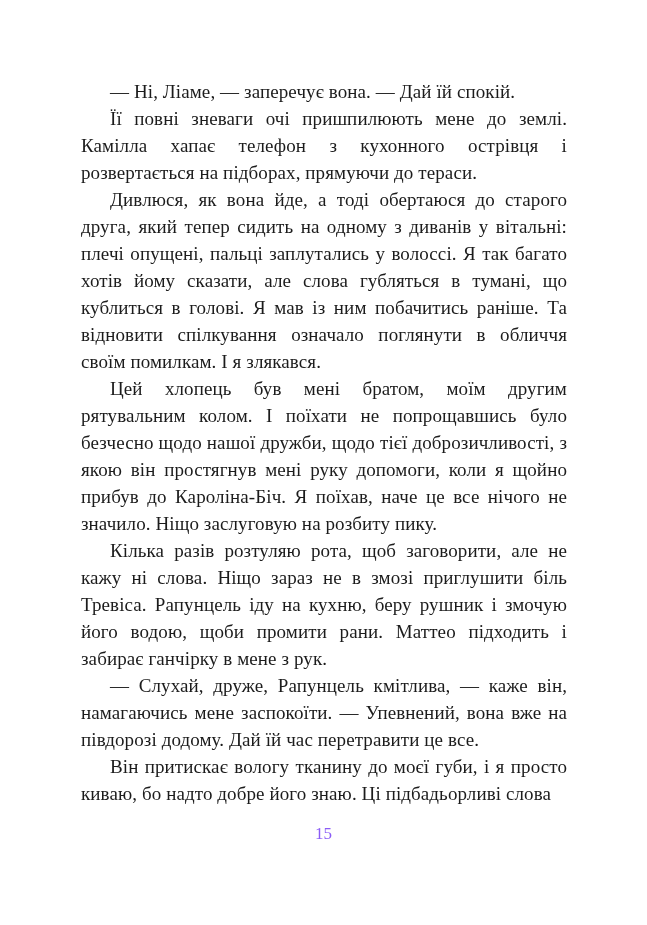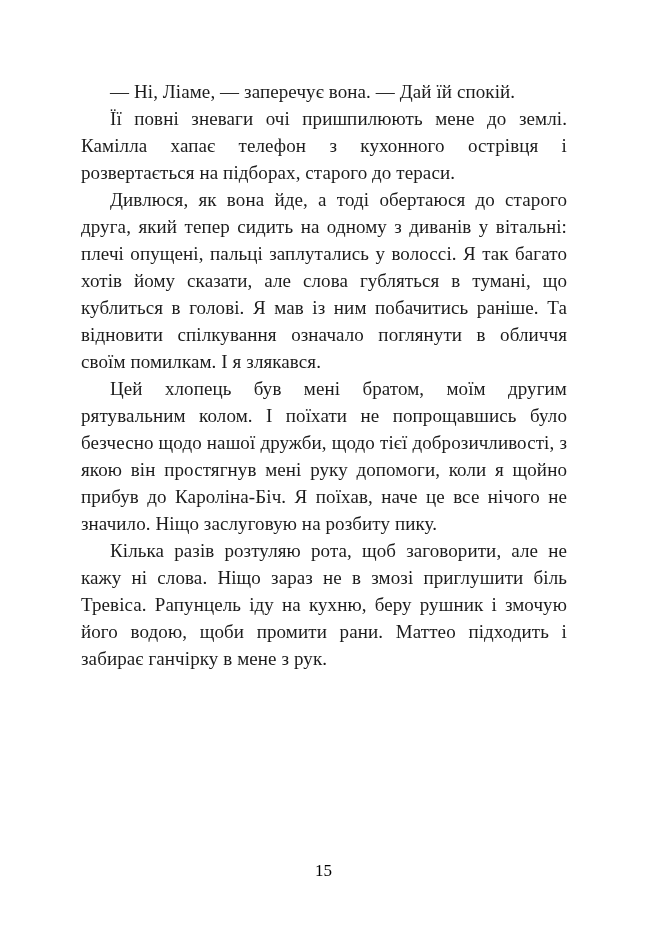--- a/index.html
+++ b/index.html
@@ -33,33 +33,35 @@
     line-height: 27px;
     text-align: justify;
     letter-spacing: 0.1px;
   }
   .para {
     margin: 0;
     text-indent: 29px;
   }
   .page-number {
     position: absolute;
-    top: 861px;
+    top: 824px;
     left: 0;
     width: 647px;
     text-align: center;
     font-size: 17px;
-    color: #000000;
+    color: #8b5cf6;
   }
 </style>
 </head>
 <body>
 
 <div class="book-page">
   <div class="text-block">
     <p class="para">— Ні, Ліаме, — заперечує вона. — Дай їй спокій.</p>
-    <p class="para">Її повні зневаги очі пришпилюють мене до землі. Камілла хапає телефон з кухонного острівця і розвертається на підборах, старого до тераси.</p>
+    <p class="para">Її повні зневаги очі пришпилюють мене до землі. Камілла хапає телефон з кухонного острівця і розвертається на підборах, прямуючи до тераси.</p>
     <p class="para">Дивлюся, як вона йде, а тоді обертаюся до старого друга, який тепер сидить на одному з диванів у вітальні: плечі опущені, пальці заплутались у волоссі. Я так багато хотів йому сказати, але слова губляться в тумані, що кублиться в голові. Я мав із ним побачитись раніше. Та відновити спілкування означало поглянути в обличчя своїм помилкам. І я злякався.</p>
     <p class="para">Цей хлопець був мені братом, моїм другим рятувальним колом. І поїхати не попрощавшись було безчесно щодо нашої дружби, щодо тієї доброзичливості, з якою він простягнув мені руку допомоги, коли я щойно прибув до Кароліна-Біч. Я поїхав, наче це все нічого не значило. Ніщо заслуговую на розбиту пику.</p>
     <p class="para">Кілька разів розтуляю рота, щоб заговорити, але не кажу ні слова. Ніщо зараз не в змозі приглушити біль Тревіса. Рапунцель іду на кухню, беру рушник і змочую його водою, щоби промити рани. Маттео підходить і забирає ганчірку в мене з рук.</p>
+    <p class="para">— Слухай, друже, Рапунцель кмітлива, — каже він, намагаючись мене заспокоїти. — Упевнений, вона вже на півдорозі додому. Дай їй час перетравити це все.</p>
+    <p class="para">Він притискає вологу тканину до моєї губи, і я просто киваю, бо надто добре його знаю. Ці підбадьорливі слова</p>
   </div>
   <div class="page-number">15</div>
 </div>
 
 </body></html>

